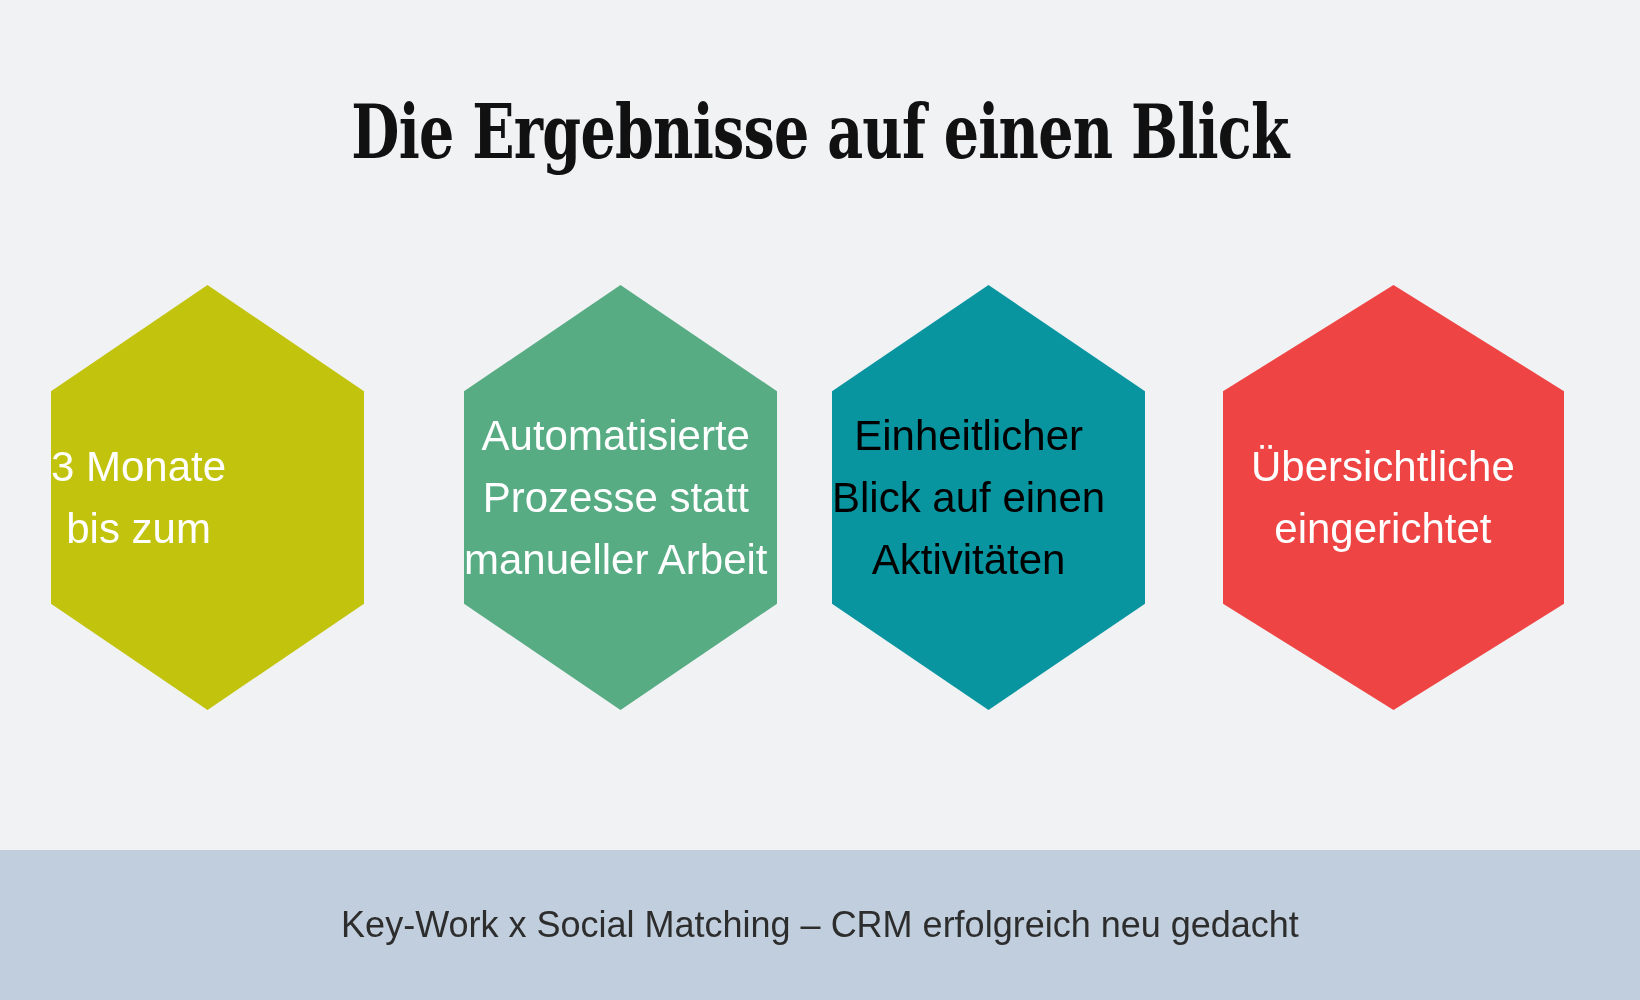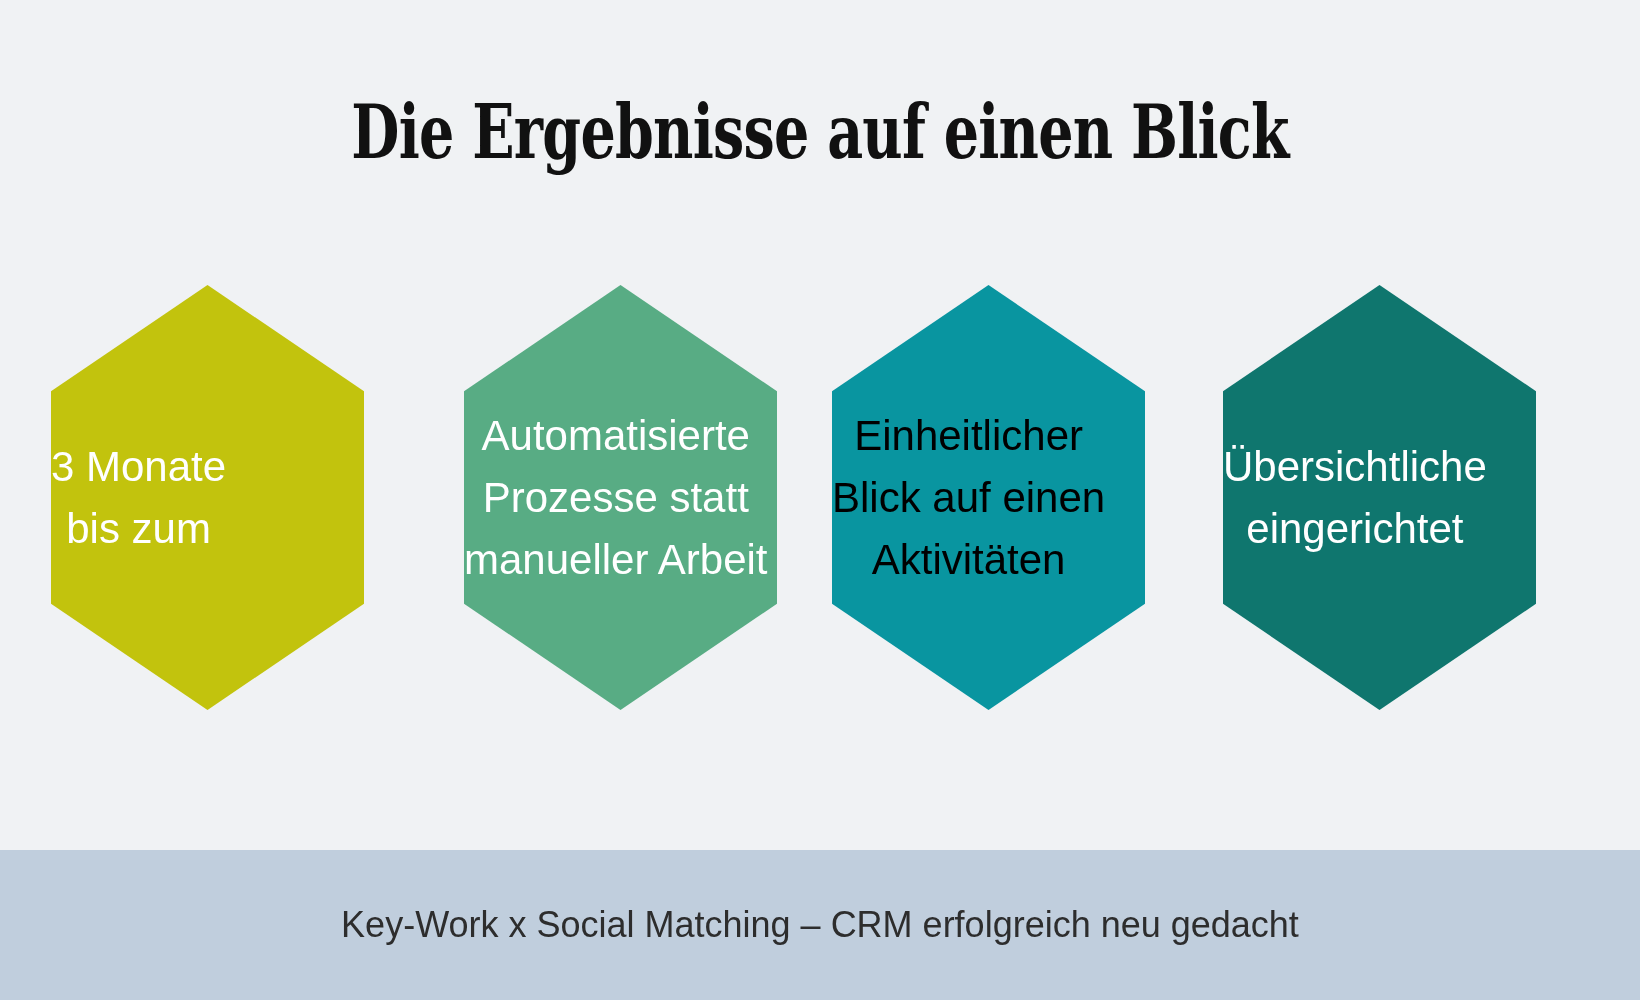--- a/index.html
+++ b/index.html
@@ -99,21 +99,21 @@
   </div>
 
   <div class="hex hex-3" style="background: rgb(9, 149, 160);">
     <div class="hex-label" style="color: #000000;">
       <span class="hex-line">Einheitlicher</span>
       <span class="hex-line">Blick auf einen</span>
       <span class="hex-line">Aktivitäten</span>
     </div>
   </div>
 
-  <div class="hex hex-4" style="background: #0f766e;">
+  <div class="hex hex-4" style="background: #ef4444; padding-left: 28px;">
     <div class="hex-label" style="color: rgb(255, 255, 255);">
       <span class="hex-line">Übersichtliche</span>
       <span class="hex-line">eingerichtet</span>
     </div>
   </div>
 
 </section>
 
 <footer class="band" style="background: rgb(192, 206, 221);">
   <p class="caption" style="color: rgb(45, 45, 45);">Key-Work x Social Matching – CRM erfolgreich neu gedacht</p>

